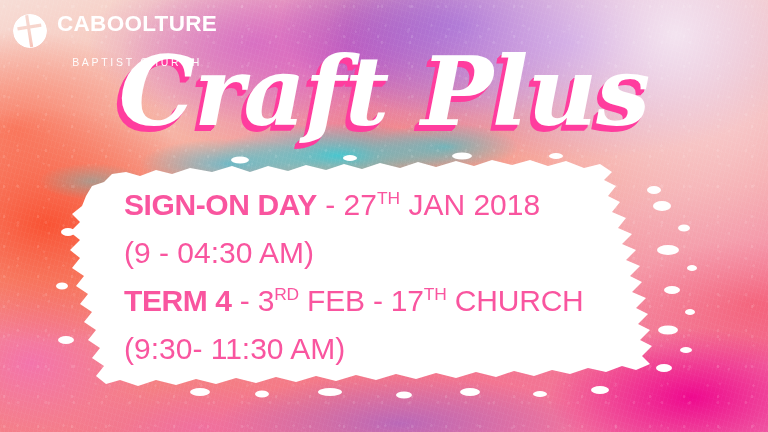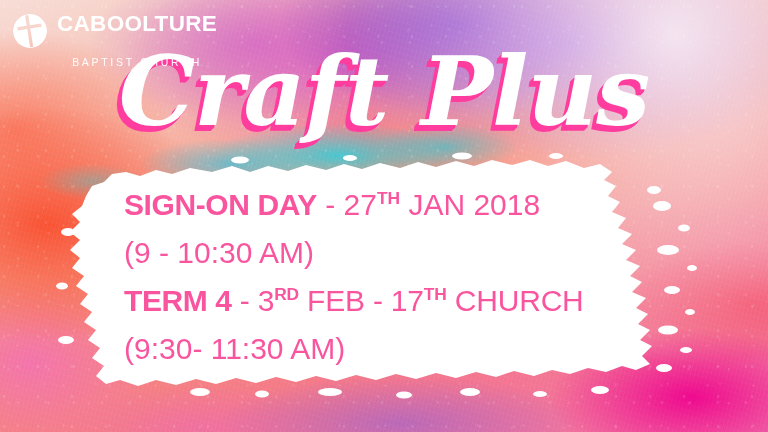--- a/index.html
+++ b/index.html
@@ -176,21 +176,20 @@
 
   .lead {
     font-weight: bold;
     letter-spacing: -0.4px;
   }
 
   sup {
     font-size: 0.58em;
     vertical-align: super;
     line-height: 0;
-    font-weight: bold;
   }
 </style>
 </head>
 <body>
 
 <div id="poster">
 
   <div class="bg-layer bg-base"></div>
   <div class="bg-layer bg-teal"></div>
   <div class="bg-layer bg-texture"></div>
@@ -268,21 +267,21 @@
       <span class="logo-sub">BAPTIST CHURCH</span>
     </span>
   </div>
 
   <div class="title">Craft Plus</div>
 
   <div class="info">
 
     <span class="info-line"><span class="lead">SIGN-ON DAY</span><span> - </span><span>27</span><sup>TH</sup><span> JAN 2018</span></span>
 
-    <span class="info-line">(9 - 10:30 AM)</span>
+    <span class="info-line">(9 - 04:30 AM)</span>
 
     <span class="info-line tight"><span class="lead">TERM 4</span><span>  - </span><span>3</span><sup>RD</sup><span> FEB - </span><span>17</span><sup>TH</sup><span> CHURCH</span></span>
 
     <span class="info-line">(9:30- 11:30 AM)</span>
 
   </div>
 
 </div>
 
 </body></html>

